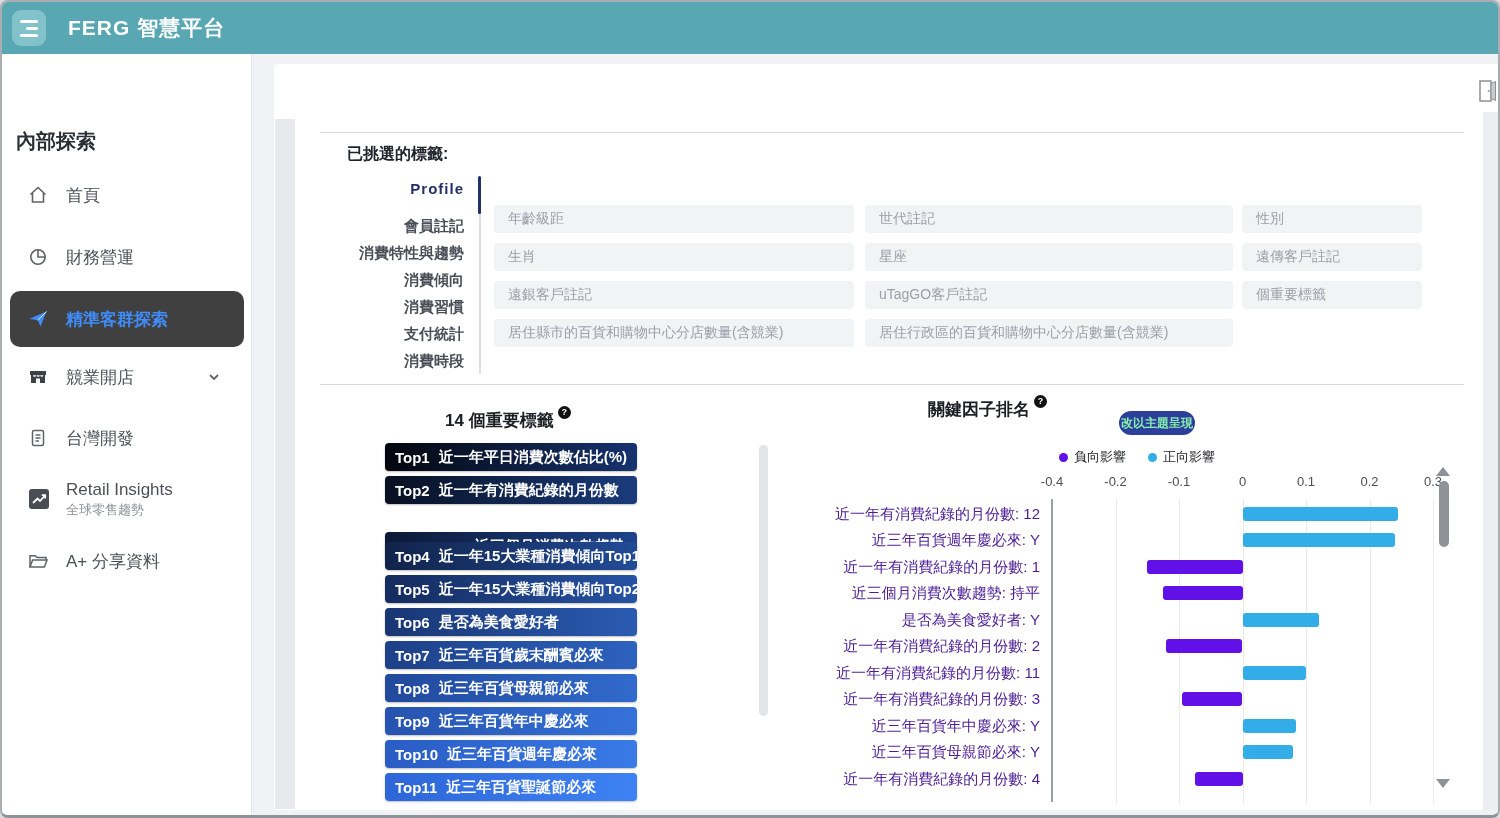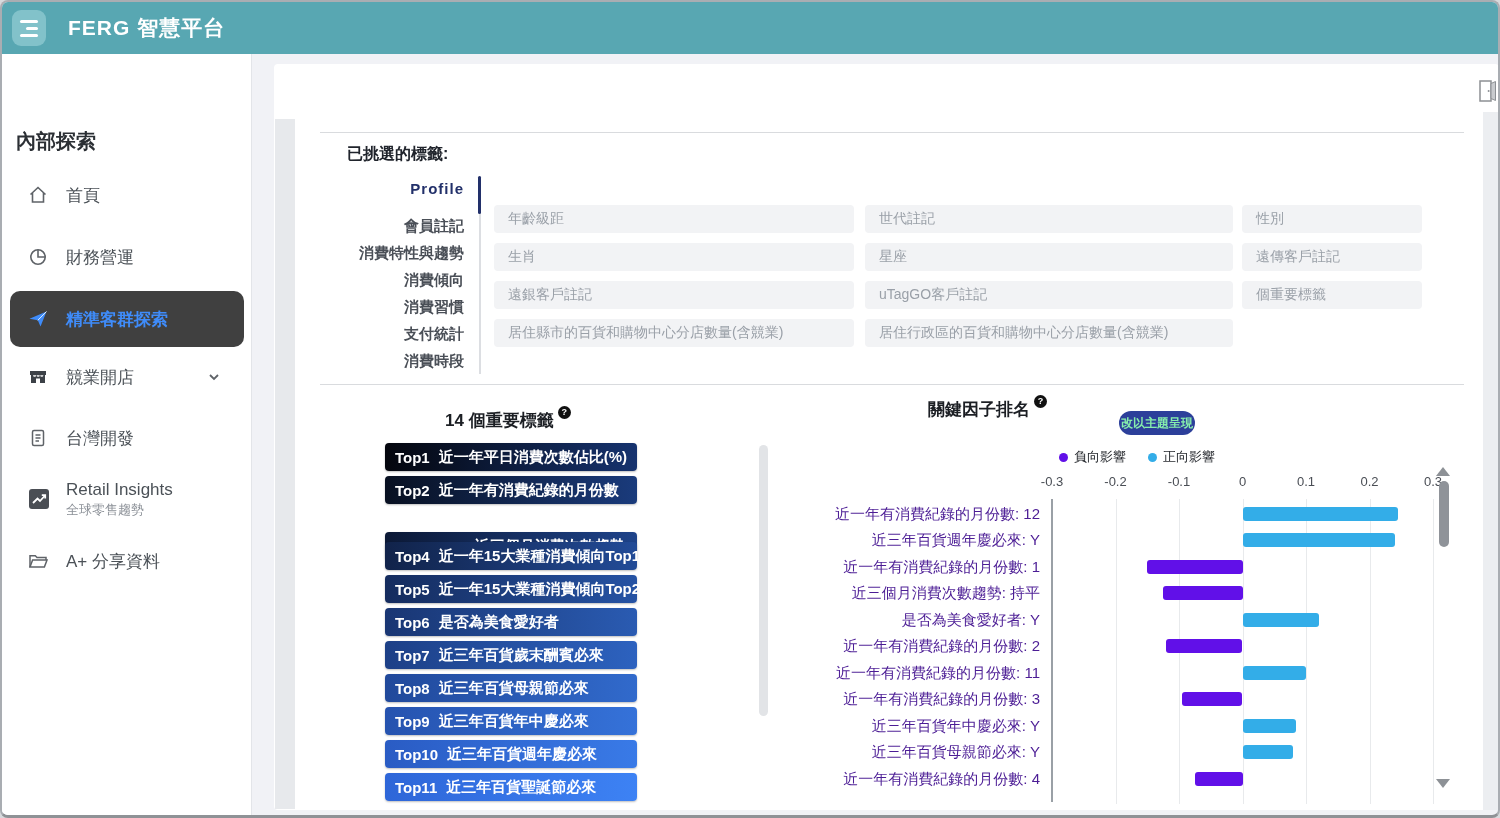--- a/index.html
+++ b/index.html
@@ -262,21 +262,21 @@
           <span class="dot" style="background:#6110e8"></span>
           <span>負向影響</span>
         </div>
         <div class="l-item">
           <span class="dot" style="background:#33ade8"></span>
           <span>正向影響</span>
         </div>
       </div>
     <div id="axis-line"></div>
     <div id="chart-grid">
-        <div class="tick-label" style="left: 235px;">-0.3</div>
+        <div class="tick-label" style="left: 235px;">-0.4</div>
         <div class="tick-label" style="left: 298.5px;">-0.2</div>
         <div class="gridline" style="left: 323.5px;"></div>
         <div class="tick-label" style="left: 362px;">-0.1</div>
         <div class="gridline" style="left: 387px;"></div>
         <div class="tick-label" style="left: 425.5px;">0</div>
         <div class="gridline" style="left: 450.5px;"></div>
         <div class="tick-label" style="left: 489px;">0.1</div>
         <div class="gridline" style="left: 514px;"></div>
         <div class="tick-label" style="left: 552.5px;">0.2</div>
         <div class="gridline" style="left: 577.5px;"></div>

